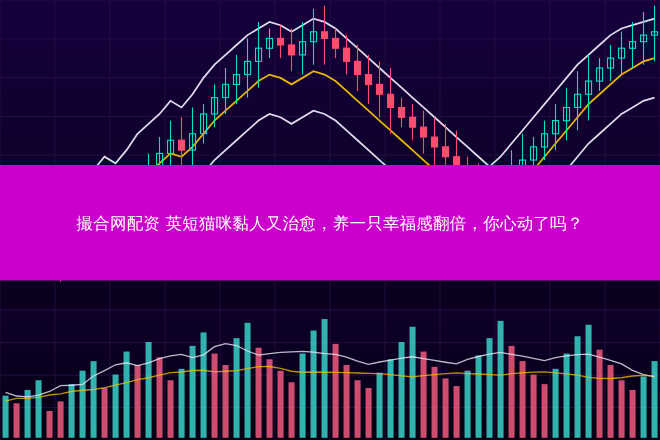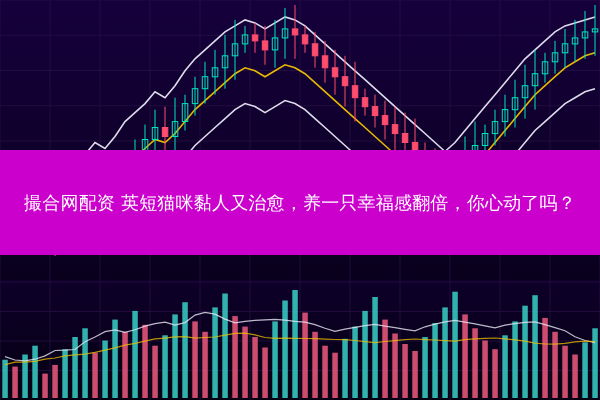--- a/index.html
+++ b/index.html
@@ -33,21 +33,21 @@
     height: 105px;
     background: #cc00cc;
     display: flex;
     align-items: center;
     justify-content: center;
     box-sizing: border-box;
     padding: 0 6px;
   }
   #headline-text {
     color: #ffffff;
-    font-size: 18px;
+    font-size: 15px;
     line-height: 46px;
     font-weight: normal;
     text-align: center;
     letter-spacing: 0.2px;
     font-family: "DejaVu Sans", "Liberation Sans", sans-serif;
     max-width: 584px;
   }
 </style>
 </head>
 <body>

